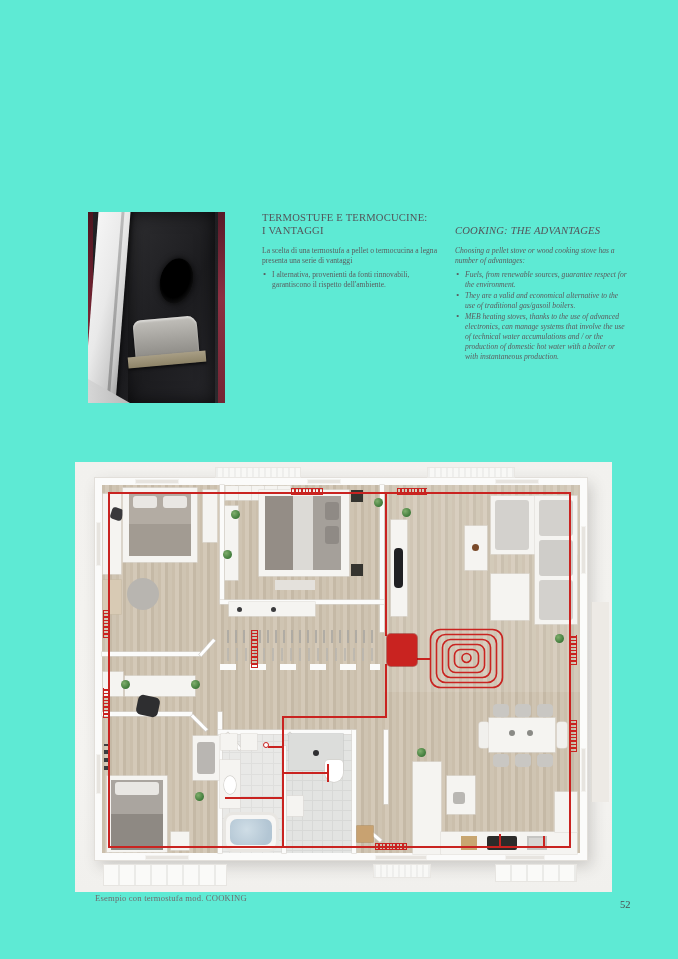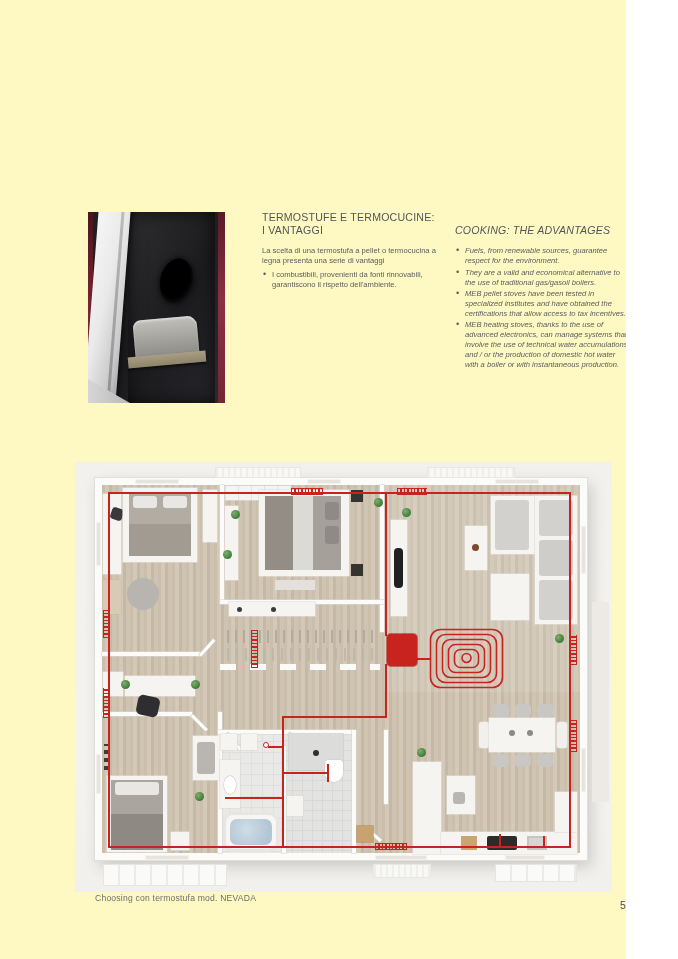--- a/index.html
+++ b/index.html
@@ -1,20 +1,20 @@
 <!DOCTYPE html>
 <html style="--accent: #c92320;"><head>
 <meta charset="utf-8">
 <style>
   :root { --accent:#c92320; }
   * { margin:0; padding:0; box-sizing:border-box; }
   html,body { background:#ffffff; }
   .page {
-    position:relative; width:626px; height:959px; background:#fef9c3;
-    font-family:Liberation Sans, sans-serif; color:#5b5c5e; overflow:hidden;
+    position:relative; width:678px; height:959px; background:#5eead4;
+    font-family:Liberation Serif, serif; color:#5b5c5e; overflow:hidden;
   }
 
   
   .photo { position:absolute; left:88px; top:212px; width:137px; height:191px;
     background:linear-gradient(115deg,#232326 0%,#1a1a1d 45%,#2b2b2e 100%); overflow:hidden; }
   .photo .red-left { position:absolute; left:0; top:0; bottom:0; width:5px;
     background:linear-gradient(180deg,#4c151f,#7d2736 55%,#6b2230); }
   .photo .door { position:absolute; left:3px; top:-8px; bottom:-8px; width:32px;
     background:linear-gradient(100deg,#f6f6f6 0%,#e9e9e9 45%,#c9c9c9 80%,#9e9e9e 100%);
     transform:skewX(-3deg) rotate(1.5deg); box-shadow:2px 0 4px rgba(0,0,0,.55); }
@@ -113,33 +113,33 @@
     <div class="floor-wedge"></div>
   </div>
 
   <div class="col col-it">
     <h2>
       <span>TERMOSTUFE E TERMOCUCINE:</span><br>
       <span>I VANTAGGI</span>
     </h2>
     <p class="intro">La scelta di una termostufa a pellet o termocucina a legna presenta una serie di vantaggi</p>
     <ul>
-      <li>I combustibili, provenienti da fonti rinnovabili, garantiscono il rispetto dell'ambiente.</li>
+      <li>I alternativa, provenienti da fonti rinnovabili, garantiscono il rispetto dell'ambiente.</li>
     </ul>
   </div>
 
   <div class="col col-en">
     <h2>
       <br>
       <span>COOKING: THE ADVANTAGES</span>
     </h2>
+    <p class="intro">Choosing a pellet stove or wood cooking stove has a number of advantages:</p>
     <ul>
       <li>Fuels, from renewable sources, guarantee respect for the environment.</li>
       <li>They are a valid and economical alternative to the use of traditional gas/gasoil boilers.</li>
-      <li>MEB pellet stoves have been tested in specialized institutes and have obtained the certifications that allow access to tax incentives.</li>
       <li>MEB heating stoves, thanks to the use of advanced electronics, can manage systems that involve the use of technical water accumulations and / or the production of domestic hot water with a boiler or with instantaneous production.</li>
     </ul>
   </div>
 
   <div class="plan">
 
     <div class="mat" style="left:140px; top:5px; width:86px; height:11px;"></div>
     <div class="mat" style="left:352px; top:5px; width:88px; height:11px;"></div>
     <div class="terr" style="left:28px; top:402px; width:124px; height:22px;"></div>
     <div class="mat" style="left:298px; top:402px; width:58px; height:14px;"></div>
@@ -310,15 +310,15 @@
         <rect x="1.5" y="1.5" width="72" height="58" rx="10"></rect>
         <rect x="7.5" y="6.5" width="60" height="48" rx="9"></rect>
         <rect x="13.5" y="11.5" width="48" height="38" rx="8"></rect>
         <rect x="19.5" y="16.5" width="36" height="28" rx="7"></rect>
         <rect x="25.5" y="21.5" width="24" height="18" rx="6"></rect>
         <path d="M33,30 a4.5,4.5 0 1 0 9,0 a4.5,4.5 0 0 0 -9,0"></path>
       </g>
     </svg>
   </div>
 
-  <div class="caption">Choosing con termostufa mod. NEVADA</div>
+  <div class="caption">Esempio con termostufa mod. COOKING</div>
   <div class="pagenum">52</div>
 </div>
 
 </body></html>

